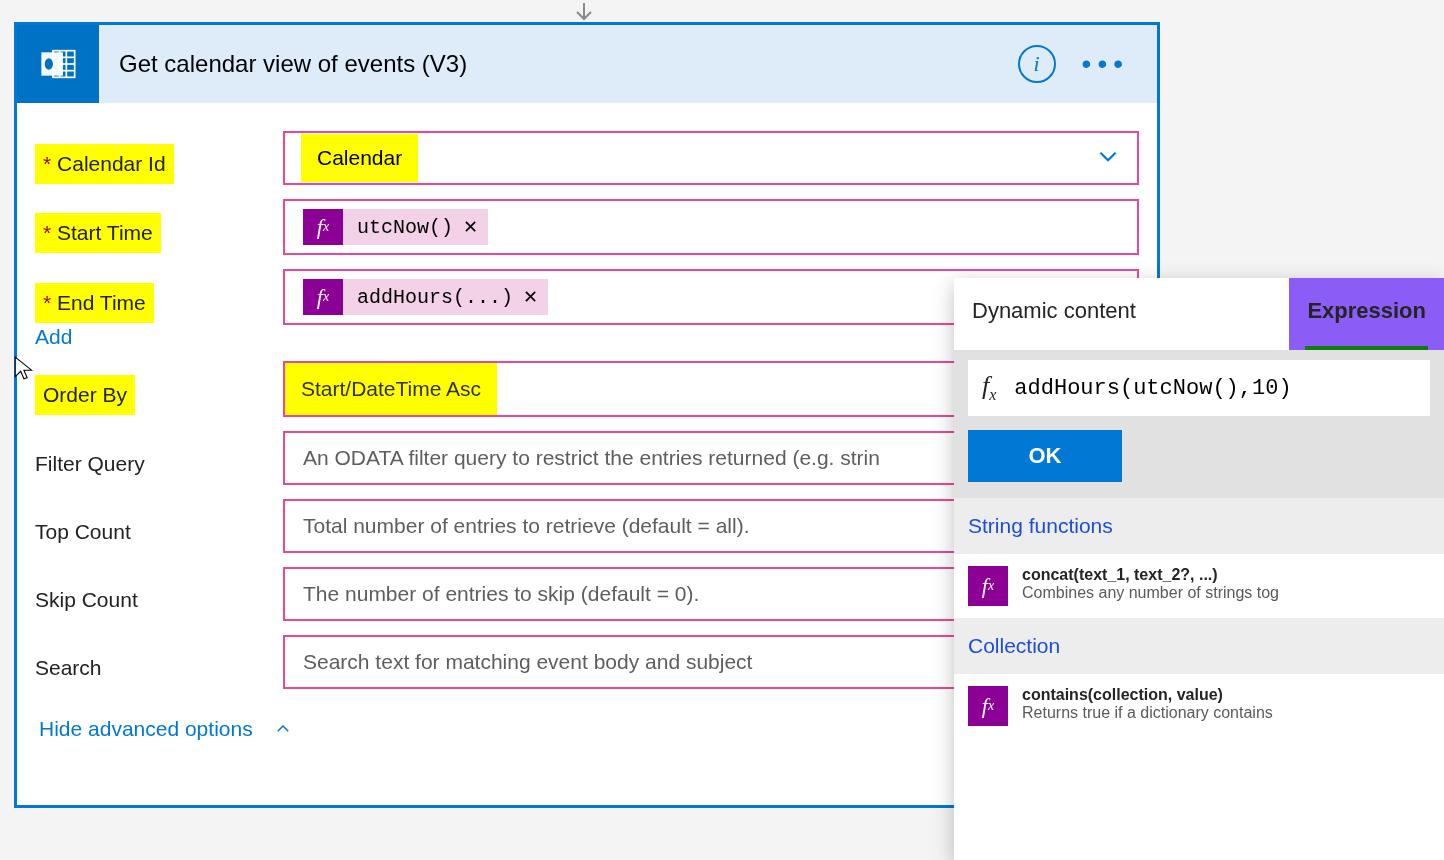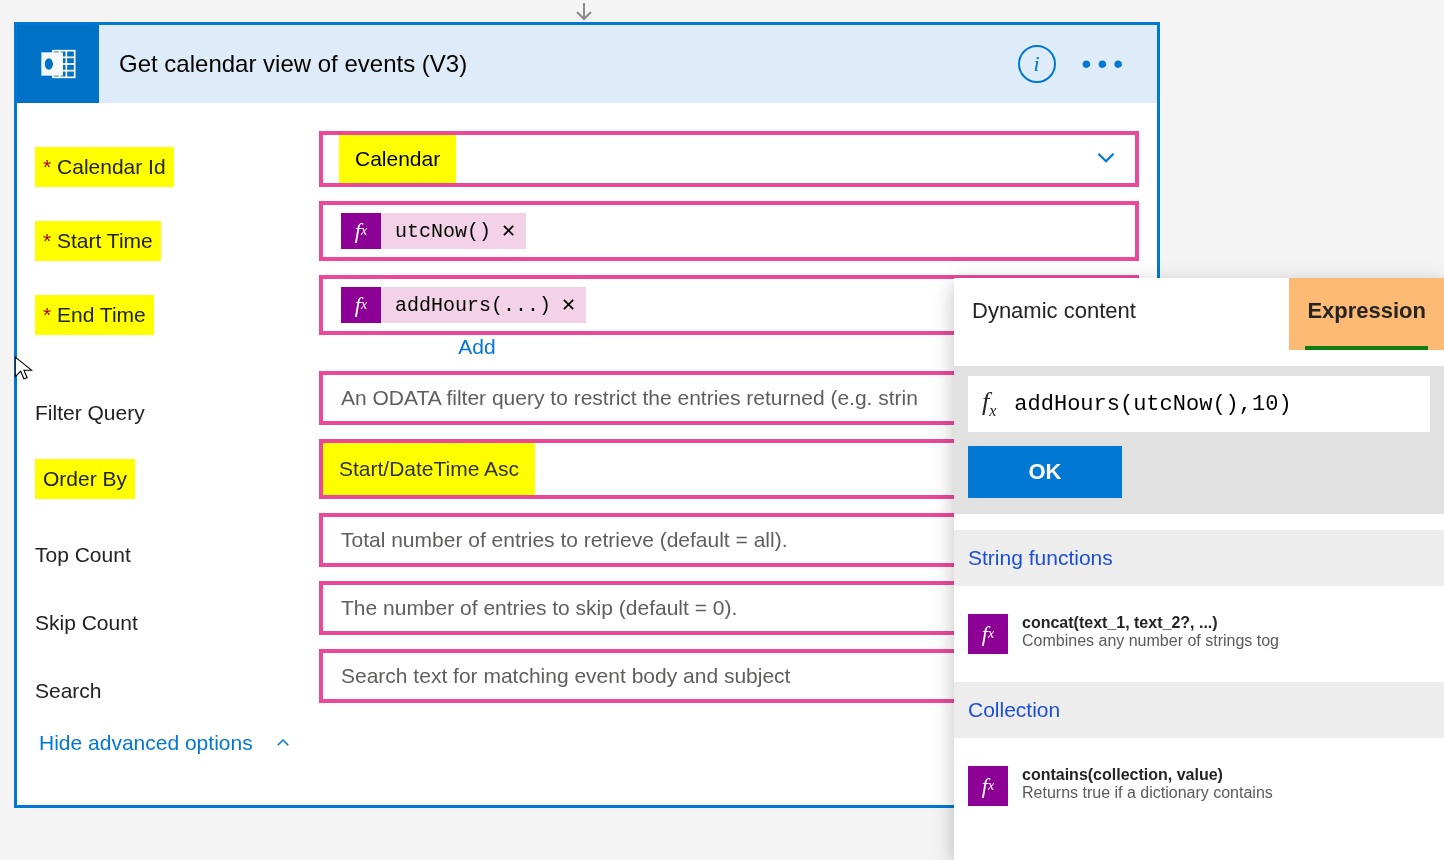--- a/index.html
+++ b/index.html
@@ -56,44 +56,42 @@
     margin-right:26px;
   }
   .card-more {
     color:#0078d4; font-size:28px; letter-spacing:6px;
     margin-right:28px;
   }
 
   .card-body { padding: 28px 18px 16px 18px; }
   .field-row {
     display: flex;
-    align-items: flex-end;
+    align-items: center;
     margin-bottom: 14px;
-    gap: 28px;
   }
   .field-label {
     width: 248px;
     font-size: 21px;
     color: #222;
     padding-top: 12px;
   }
   .field-label .req { color:#a80000; }
   .hl { background: #ffff00; padding: 8px 8px; display:inline-block; }
 
   .field-input {
     flex: 1;
     min-height: 54px;
-    border: 4px solid #ec4899;
+    border: 2px solid #ec4899;
     display: flex;
     align-items: center;
     padding: 0 16px;
     background:#fff;
     font-size: 21px;
     color:#323130;
-    margin-left:8px;
   }
   .field-input.dropdown { justify-content:space-between; }
   .field-input .chevron { color:#0078d4; }
   .field-input .value-text { color:#000; }
   .field-input input.plain {
     border:none; outline:none; width:100%; font-size:21px; color:#000;
     background:transparent;
   }
   .field-input input.plain::placeholder { color:#605e5c; }
 
@@ -108,21 +106,21 @@
   }
   .token .fx-badge {
     width:40px; height:36px; background:#8c0095;
     color:#fff; display:flex; align-items:center; justify-content:center;
     font-family: "Times New Roman", serif; font-style: italic; font-size: 22px;
     margin-right: 14px;
   }
   .token .tok-label { color:#000;font-family:Liberation Mono, monospace; }
   .token .tok-x { color:#000; margin-left: 10px; font-size: 18px; }
 
-  .add-link { color:#0078d4; text-align:center; font-size:21px; margin: -4px 0 12px 0; }
+  .add-link { color:#0078d4; text-align:left; font-size:21px; margin: -4px 0 12px 0; }
 
   .advanced-toggle {
     color:#0078d4; font-size:21px; padding: 14px 4px 0 4px;
     display:flex; align-items:center; gap:21px;
   }
   .advanced-toggle svg { width:18px; height:18px; }
 
   
   .cursor {
     position:absolute; left:12px; top:355px;
@@ -132,33 +130,32 @@
   
   .popover {
     position:absolute;
     top:278px; left:954px;
     width:490px;
     height:582px;
     background:#fff;
     box-shadow: 0 6px 20px rgba(0,0,0,0.25);
     display:flex; flex-direction:column;
     overflow: hidden;
-    gap: 16px;
   }
   .pop-tabs { display:flex; height:72px; }
   .pop-tab {
     padding: 20px 18px 0 18px;
     font-size:22px; color:#242424;
   }
   .pop-tab.active { font-weight:600; position:relative; }
   .pop-tab.active::after{
     content:""; position:absolute; left:16px; right:16px; bottom:0;
     height:4px; background:#107c10;
   }
-  .pop-tab.hl-tab { background:#fdba74; }
+  .pop-tab.hl-tab { background:#8b5cf6; }
   .pop-tabs-spacer { flex:1; }
 
   .pop-expr-bar {
     background:#e1e1e1;
     padding: 10px 14px 16px 14px;
   }
   .pop-expr-input {
     background:#fff; height:56px; display:flex; align-items:center;
     padding:0 14px; gap:18px;
   }
@@ -265,33 +262,33 @@
           <span class="tok-x">✕</span>
         </span>
       </div>
     </div>
     <div class="add-link" style="padding-right:220px;">
       <span>Add</span>
     </div>
 
     <div class="field-row">
       <div class="field-label">
+        <span class="hl">Order By</span>
+      </div>
+      <div class="field-input" style="padding:0;">
+        <span class="hl" style="padding:14px 16px;"><span>Start/DateTime Asc</span></span>
+      </div>
+    </div>
+
+    <div class="field-row">
+      <div class="field-label">
         <span>Filter Query</span>
       </div>
       <div class="field-input">
         <input class="plain" placeholder="An ODATA filter query to restrict the entries returned (e.g. strin" style="">
-      </div>
-    </div>
-
-    <div class="field-row">
-      <div class="field-label">
-        <span class="hl">Order By</span>
-      </div>
-      <div class="field-input" style="padding:0;">
-        <span class="hl" style="padding:14px 16px;"><span>Start/DateTime Asc</span></span>
       </div>
     </div>
 
     <div class="field-row">
       <div class="field-label">
         <span>Top Count</span>
       </div>
       <div class="field-input">
         <input class="plain" placeholder="Total number of entries to retrieve (default = all)." style="">
       </div>

